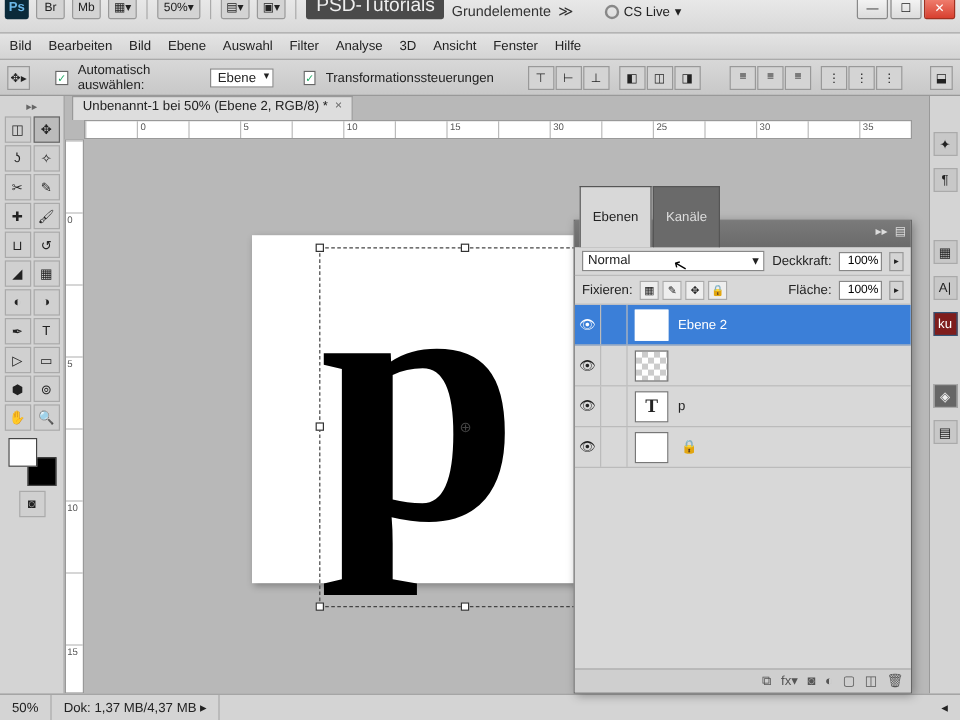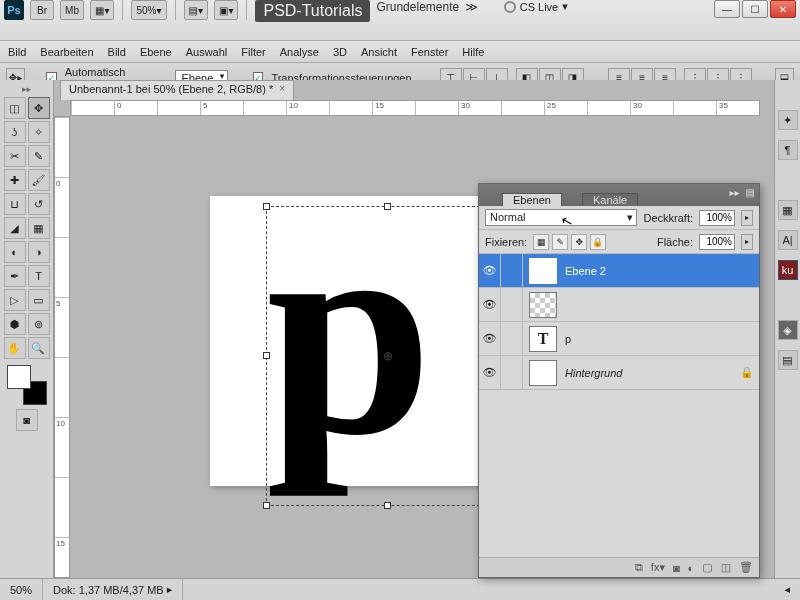--- a/index.html
+++ b/index.html
@@ -1,18 +1,18 @@
 <!DOCTYPE html>
 <html><head>
 <meta charset="utf-8">
 <style>
 * { box-sizing: border-box; margin: 0; padding: 0; font-family: "Segoe UI", Tahoma, sans-serif; }
 body { background: #b8b8b8; width: 800px; height: 600px; overflow: hidden; font-size: 11px; color: #222; }
 
-.titlebar { height: 41px; background: linear-gradient(#e8e8e8,#d8d8d8); display: flex; align-items: flex-start; padding: 0 4px; gap: 6px; border-bottom: 1px solid #aaa; }
+.titlebar { height: 28px; background: linear-gradient(#e8e8e8,#d8d8d8); display: flex; align-items: flex-end; padding: 11px 4px; gap: 6px; border-bottom: 1px solid #aaa; }
 .ps-icon { width: 20px; height: 20px; background:#0a2a3a; color:#6cb8e8; display:flex; align-items:center; justify-content:center; font-weight:bold; font-size:11px; border-radius:2px; }
 .tb-btn { height: 20px; min-width:24px; background:#d4d4d4; border:1px solid #999; border-radius:2px; display:flex; align-items:center; justify-content:center; font-size:10px; padding:0 4px; }
 .tb-sep { width:1px; height:20px; background:#aaa; margin:0 2px; }
 .titlebar .badge { background:#4a4a4a; color:#eee; padding:2px 8px; border-radius:2px; font-size:16px; }
 .titlebar .plain { font-size:12px; color:#333; }
 .win-btns { margin-left:auto; display:flex; gap:2px; }
 .win-btn { width:26px; height:18px; border:1px solid #888; border-radius:2px; display:flex; align-items:center; justify-content:center; background:linear-gradient(#f4f4f4,#dcdcdc); font-size:10px; }
 .win-btn.close { background:linear-gradient(#f08070,#d84030); color:#fff; border-color:#a03020; }
 
 .menubar { height: 22px; background: linear-gradient(#e4e4e4,#d4d4d4); display:flex; align-items:center; padding:0 8px; gap:14px; font-size:11px; border-bottom:1px solid #aaa; }
@@ -47,21 +47,21 @@
 .transform-box { position:absolute; top:90px; left:196px; width:244px; height:300px; border:1px dashed #444; pointer-events:none; }
 .handle { position:absolute; width:7px; height:7px; background:#fff; border:1px solid #333; }
 .center-mark { position:absolute; top:50%; left:50%; transform:translate(-50%,-50%); font-size:12px; color:#444; }
 
 .right-dock { width:26px; background:#d4d4d4; border-left:1px solid #999; display:flex; flex-direction:column; align-items:center; gap:10px; padding-top:30px; }
 .dock-icon { width:20px; height:20px; background:#c8c8c8; border:1px solid #aaa; display:flex; align-items:center; justify-content:center; font-size:11px; }
 .dock-icon.blue { background:#7f1d1d; color:#fff; border-color:#357; }
 
 .layers-panel { position:absolute; top:183px; left:478px; width:282px; height:395px; background:#d8d8d8; border:1px solid #666; box-shadow:2px 2px 8px rgba(0,0,0,.35); display:flex; flex-direction:column; z-index:50; }
 .panel-tabs { height:22px; background:linear-gradient(#7a7a7a,#6a6a6a); display:flex; align-items:flex-end; padding:0 4px; position:relative; }
-.p-tab { padding:0 10px; font-size:11px; color:#ddd; background:#6a6a6a; border:1px solid #555; border-bottom:none; margin-right:1px;margin-left:19px; }
+.p-tab { padding:19px 10px; font-size:11px; color:#ddd; background:#6a6a6a; border:1px solid #555; border-bottom:none; margin-right:1px; }
 .p-tab.active { background:#d8d8d8; color:#222; }
 .panel-menu { position:absolute; right:4px; top:3px; color:#ddd; font-size:10px; display:flex; gap:6px; }
 .panel-row { height:24px; display:flex; align-items:center; padding:0 6px; gap:6px; font-size:11px; border-bottom:1px solid #bbb; }
 .panel-row .sel { flex:1; background:#fff; border:1px solid #888; padding:1px 4px; display:flex; justify-content:space-between; }
 .panel-row input[type=text] { width:36px; height:16px; font-size:10px; text-align:right; border:1px solid #888; background:#fff; padding:0 2px; }
 .mini-btn { width:12px; height:16px; background:#d4d4d4; border:1px solid #999; font-size:8px; display:flex; align-items:center; justify-content:center; }
 .lock-icons { display:flex; gap:3px; }
 .lock-icons span { width:16px; height:16px; border:1px solid #aaa; background:#eee; font-size:9px; display:flex; align-items:center; justify-content:center; }
 .layer-list { flex:1; background:#d8d8d8; overflow:auto; }
 .layer { height:34px; display:flex; align-items:center; border-bottom:1px solid #bbb; font-size:11px; }
@@ -303,21 +303,20 @@
     <div class="layer">
       <div class="eye">👁</div>
         <div class="gap"></div>
       <div class="thumb">T</div>
       <div class="name">p</div>
     </div>
     <div class="layer">
       <div class="eye">👁</div>
         <div class="gap"></div>
       <div class="thumb" style="background:#fff"></div>
-      <div class="name" style="font-style:italic">Hintergrund</div>
       <div class="lock">🔒</div>
     </div>
   </div>
   <div class="panel-footer">
     <span>⧉</span>
     <span>fx▾</span>
     <span>◙</span>
     <span>◐</span>
     <span>▢</span>
     <span>◫</span>

